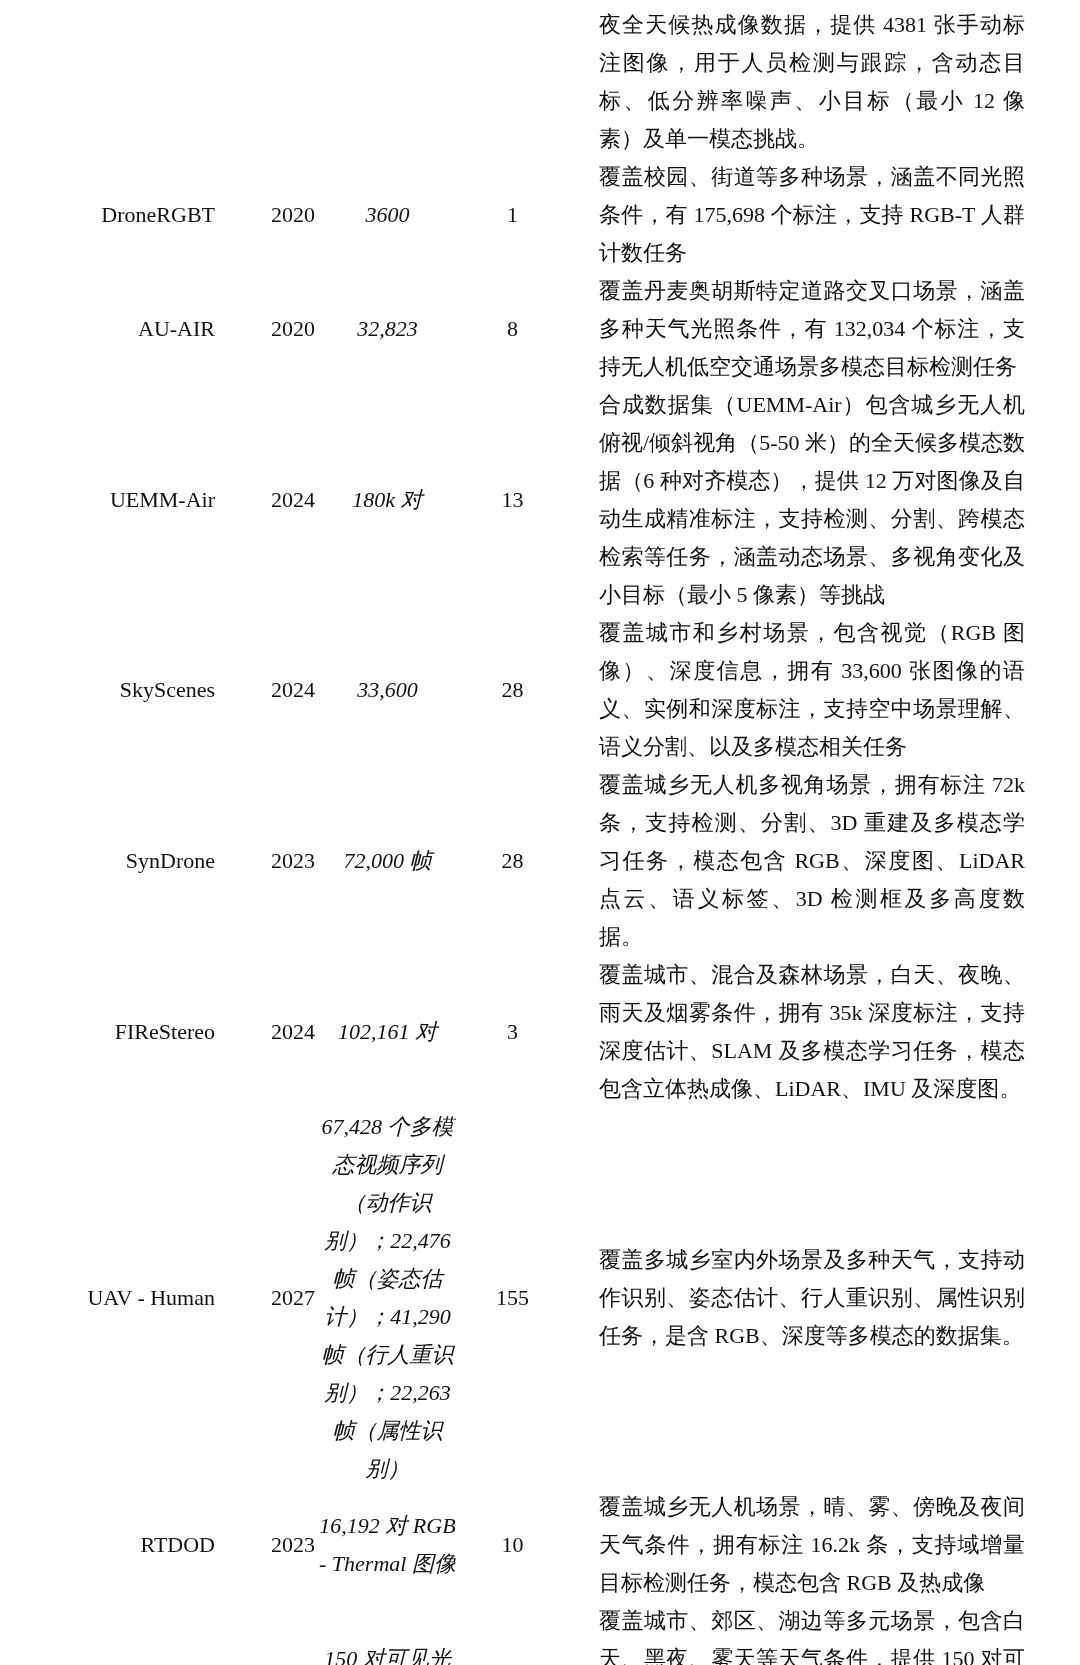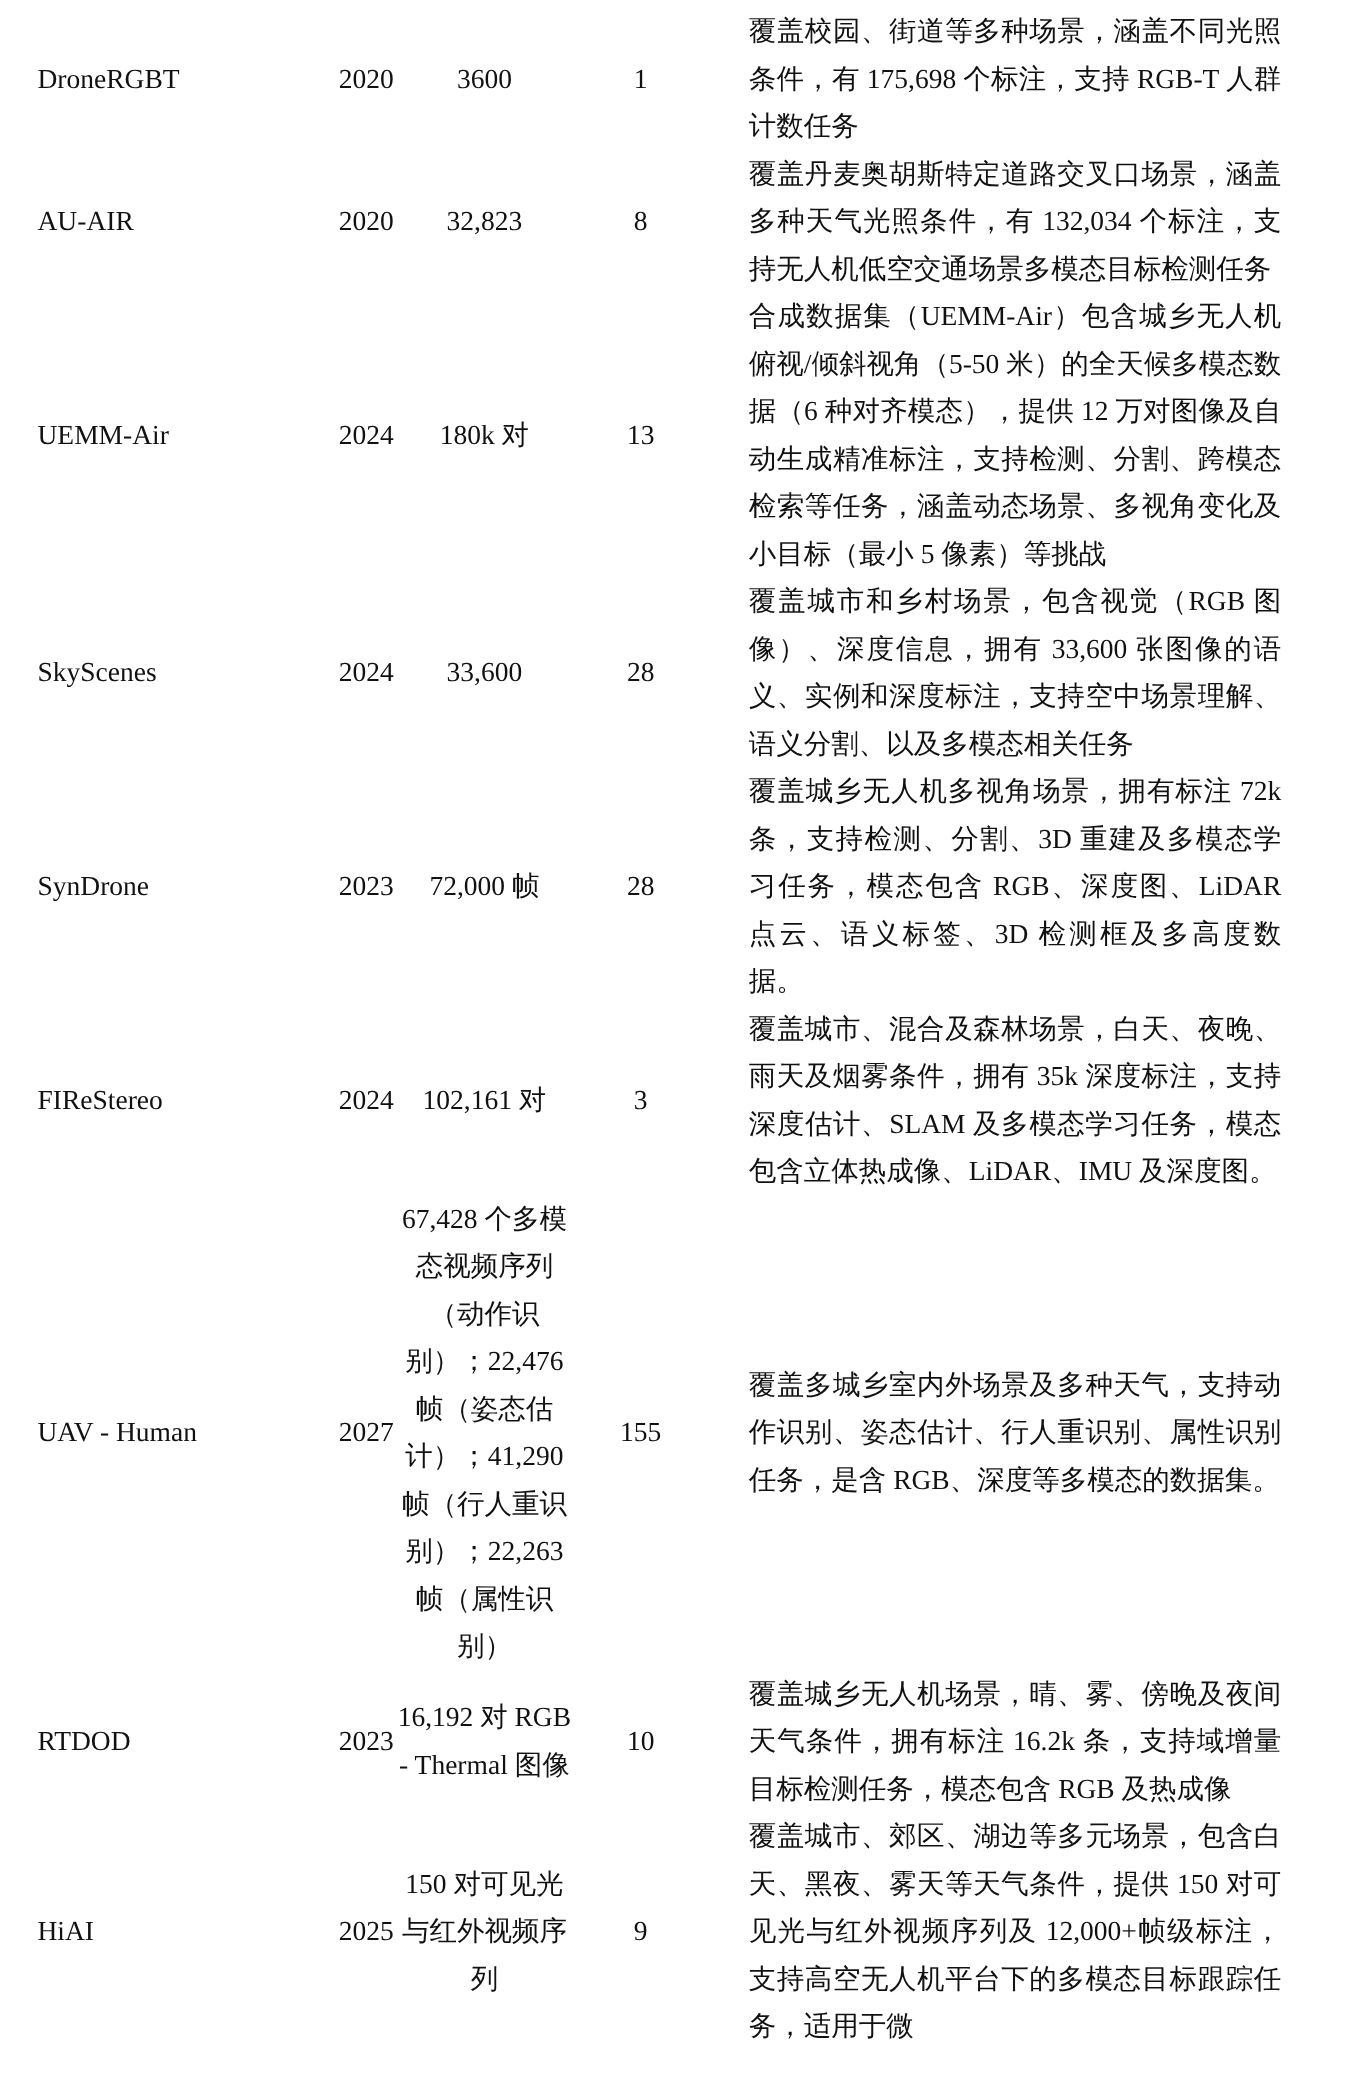--- a/index.html
+++ b/index.html
@@ -19,23 +19,23 @@
     border-collapse: collapse;
     table-layout: fixed;
     width: 995px;
     margin-left: 30px;
   }
   td {
     padding: 0;
     vertical-align: middle;
     word-break: break-word;
   }
-  td.c-name  { text-align: left; }
+  td.c-name  { text-align: right; }
   td.c-year  { text-align: right; }
-  td.c-size  { text-align: center; }
+  td.c-size  { text-align: center; font-style: italic; }
   td.c-count { text-align: center; }
   td.c-desc  {
     text-align: justify;
     text-justify: inter-ideograph;
     padding-left: 34px;
   }
   tr.rh3 { height: 114px; }
   tr.rh4 { height: 152px; }
   tr.rh5 { height: 190px; }
   tr.rh6 { height: 228px; }
@@ -47,20 +47,27 @@
 <table class="datasets">
   <colgroup>
     <col style="width:185px">
     <col style="width:100px">
     <col style="width:145px">
     <col style="width:105px">
     <col style="width:460px">
   </colgroup>
 
   <tbody>
+      <tr class="rh4">
+    <td class="c-name"></td>
+    <td class="c-year"></td>
+    <td class="c-size"></td>
+    <td class="c-count"></td>
+    <td class="c-desc">夜全天候热成像数据，提供 4381 张手动标注图像，用于人员检测与跟踪，含动态目标、低分辨率噪声、小目标（最小 12 像素）及单一模态挑战。</td>
+  </tr>
 
   <tr class="rh3">
     <td class="c-name">DroneRGBT</td>
     <td class="c-year">2020</td>
     <td class="c-size">3600</td>
     <td class="c-count">1</td>
     <td class="c-desc">覆盖校园、街道等多种场景，涵盖不同光照条件，有 175,698 个标注，支持 RGB-T 人群计数任务</td>
   </tr>
 
   <tr class="rh3">

